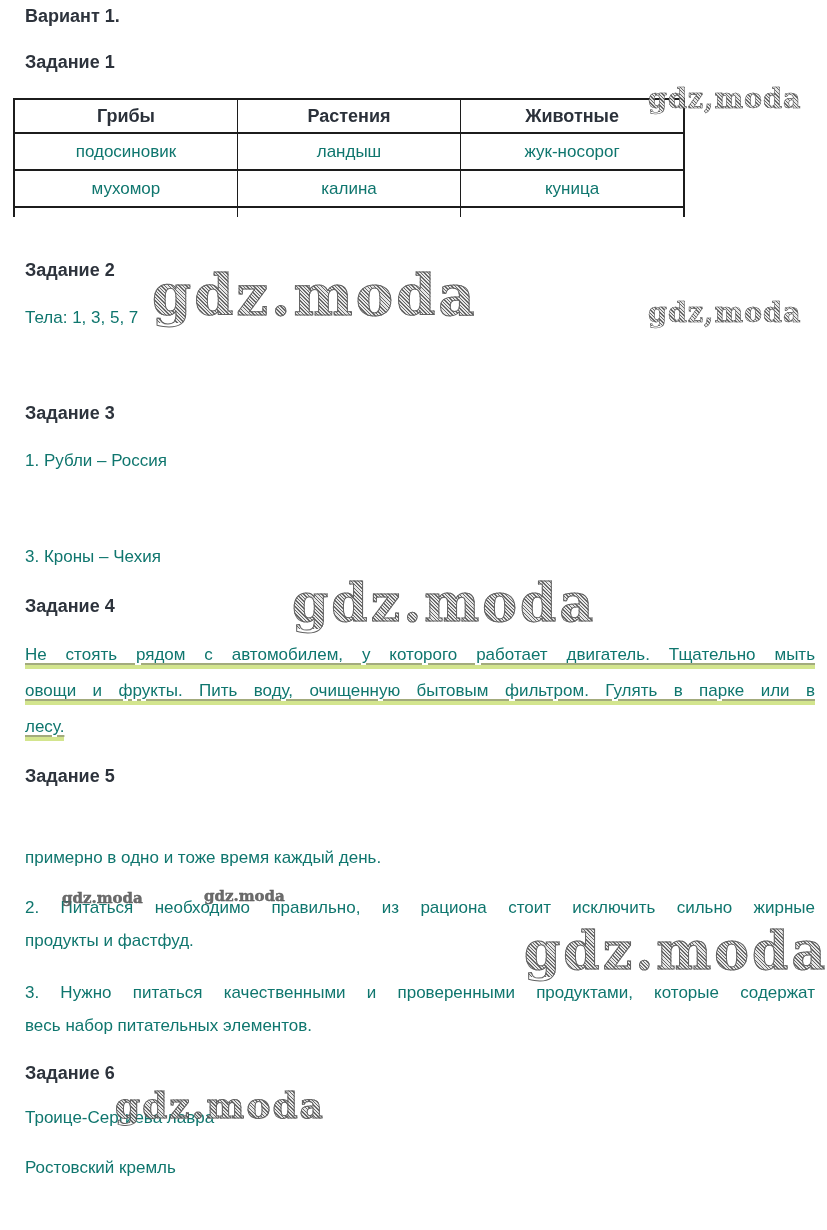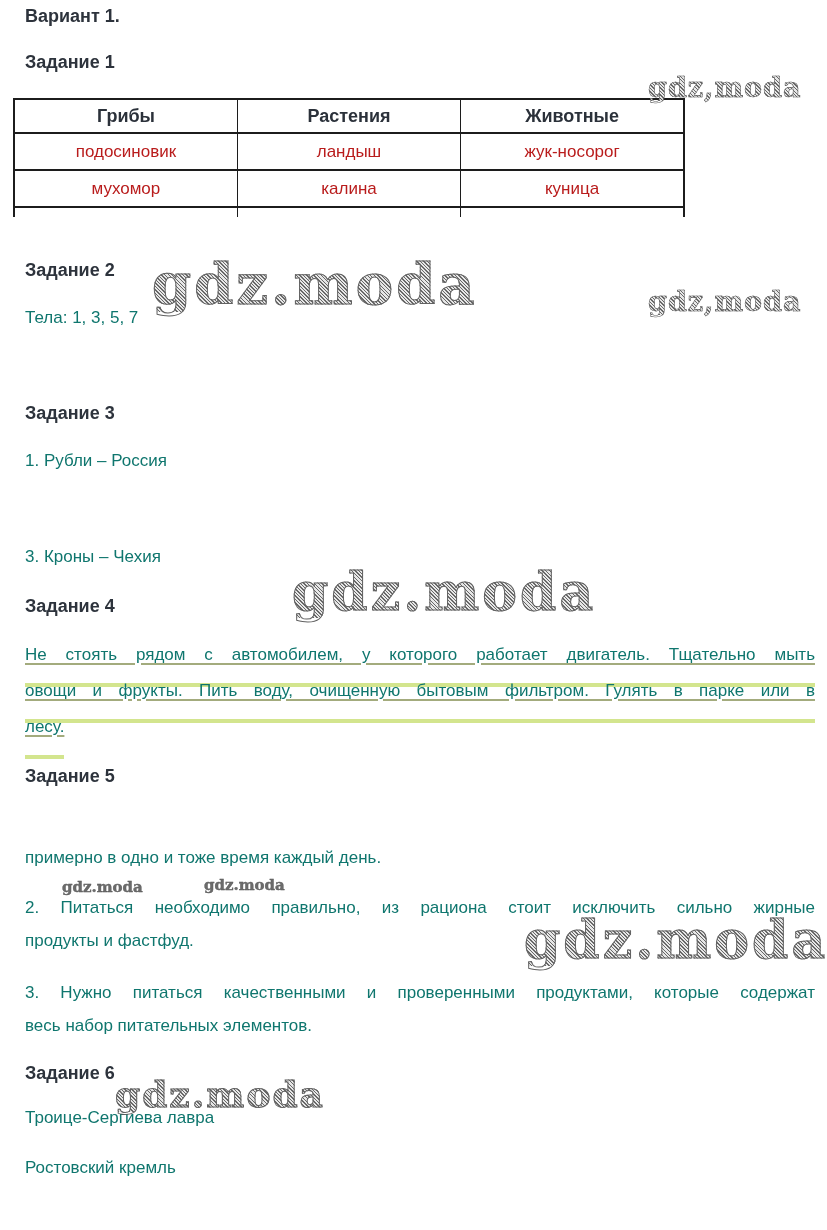--- a/index.html
+++ b/index.html
@@ -18,52 +18,53 @@
   }
   .bold{font-weight:bold;font-size:18px;color:#2d333c;}
   .just{text-align:justify;text-align-last:justify;}
   
   .hl{
     border-bottom:4px solid #d3e58e;
     text-decoration:underline;
     text-decoration-thickness:2px;
     text-decoration-color:#a3ab7d;
     text-underline-offset:3px;
-    padding-bottom:19px;
+    padding-bottom:1px;
   }
   
   table.ans{
     position:absolute;left:13px;top:98px;width:672px;
     border-collapse:collapse;table-layout:fixed;
     border:2px solid #1c1c1c;border-bottom:0;
   }
   table.ans th{
     border:1px solid #1c1c1c;border-bottom:2px solid #1c1c1c;
     height:30px;font-size:18px;font-weight:bold;color:#2b313a;
     text-align:center;vertical-align:middle;
   }
   table.ans td{
     border:1px solid #1c1c1c;border-bottom:2px solid #1c1c1c;
-    height:33px;font-size:17px;color:#b91c1c;
+    height:33px;font-size:17px;color:#0f766e;
     text-align:center;vertical-align:middle;
   }
   table.ans tr.stub td{
     height:7px;border-top:0;border-bottom:0;
     border-left:1px solid #1c1c1c;border-right:1px solid #1c1c1c;
   }
   
   .wm{
     position:absolute;
     font-family:"DejaVu Serif",serif;font-weight:bold;
     line-height:1;white-space:nowrap;
     color:transparent;
     background:repeating-linear-gradient(45deg,#5c5c5c 0px,#5c5c5c 1px,#e6e6e6 1px,#e6e6e6 2.5px);
     -webkit-background-clip:text;background-clip:text;
     -webkit-text-stroke:1px #555;
     opacity:.92;
+    margin-top:11px;
   }
   .wm-lg{font-size:56px;letter-spacing:3px;}
   .wm-md{font-size:36px;letter-spacing:2px;}
   .wm-sm{font-size:27px;letter-spacing:1px;-webkit-text-stroke:.6px #555;}
   .wm-xs{font-size:15px;letter-spacing:0;-webkit-text-stroke:.4px #4a4a4a;
          background:none;color:#5f5f5f;}
 </style>
 </head>
 <body>
 

